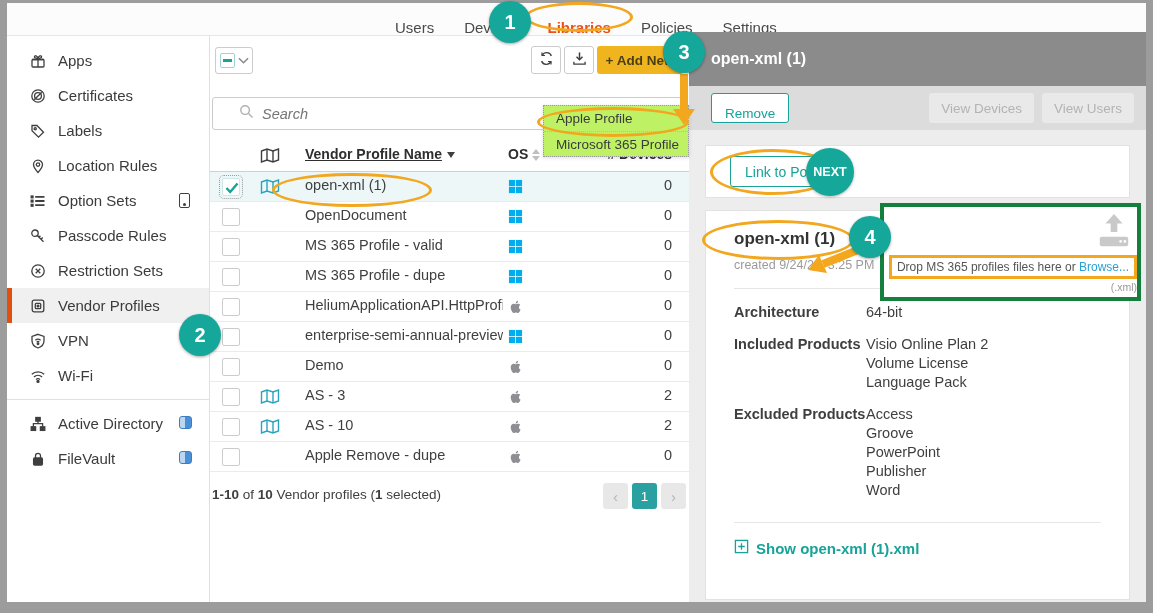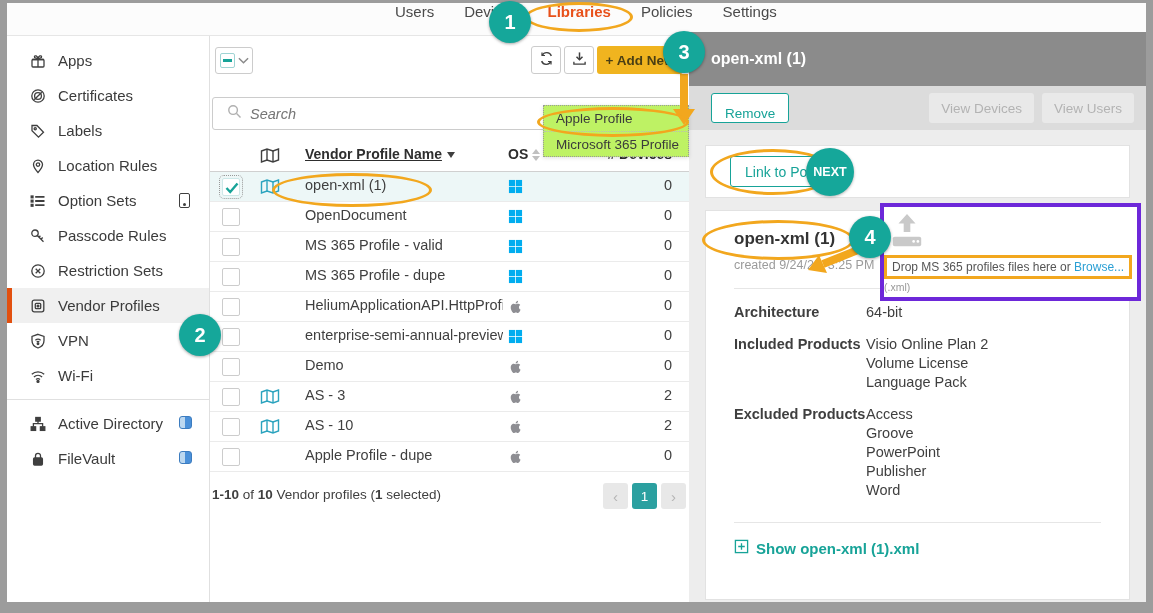--- a/index.html
+++ b/index.html
@@ -3,21 +3,21 @@
 <meta charset="utf-8">
 <style>
   * { margin:0; padding:0; box-sizing:border-box; }
   html,body { width:1153px; height:613px; }
   body { font-family:"Liberation Sans","DejaVu Sans",sans-serif; color:#3f3f3f; }
   .stage { position:relative; width:1153px; height:613px; background:#9c9c9c; overflow:hidden; }
   .inner { position:absolute; left:7px; top:3px; width:1139px; height:599px; background:#fff; }
 
   
   .topnav { position:absolute; left:0; top:0; width:1139px; height:33px; background:#fcfcfc; border-bottom:1px solid #e6e6e6; }
-  .nav-row { position:absolute; left:388px; top:0; height:33px; display:flex; gap:30px; align-items:flex-start; }
+  .nav-row { position:absolute; left:388px; top:0; height:33px; display:flex; gap:30px; align-items:flex-end; }
   .nav-item { font-size:15px; color:#4a4a4a; cursor:pointer; }
   .nav-item.active { color:#e8511b; font-weight:bold; }
 
   
   .sidebar { position:absolute; left:0; top:33px; width:203px; height:566px; background:#fff; border-right:1px solid #e0e0e0; }
   .sb-item { position:relative; height:35px; display:flex; align-items:center; padding-left:22px; cursor:pointer; font-size:15px; color:#3b3b3b; }
   .sb-item.selected { background:#f0f0f0; }
   .sb-item.selected::before { content:""; position:absolute; left:0; top:0; width:5px; height:100%; background:#e2500f; }
   .sb-icon { width:18px; height:16px; margin-right:11px; display:inline-flex; align-items:center; justify-content:center; flex:0 0 18px; }
   .sb-badge { position:absolute; left:172px; top:10px; width:14px; height:15px; }
@@ -27,21 +27,21 @@
   .sb-divider { height:1px; background:#e0e0e0; margin:6px 0 6px 0; }
 
   
   .midpanel { position:absolute; left:203px; top:33px; width:479px; height:566px; background:#fff; }
   .btn { border:1px solid #ccc; background:#fff; border-radius:3px; cursor:pointer; }
   .selall-btn { position:absolute; left:5px; top:11px; width:38px; height:27px; display:flex; align-items:center; justify-content:center; gap:3px; }
   .mini-cb { width:15px; height:15px; border:1px solid #9fd4d4; border-radius:2px; display:flex; align-items:center; justify-content:center; }
   .mini-cb .dash { width:9px; height:3px; background:#17a398; }
   .icon-btn { position:absolute; top:10px; width:30px; height:28px; display:flex; align-items:center; justify-content:center; }
   .addnew-btn { position:absolute; left:387px; top:10px; width:86px; height:28px; background:#f0b41f; border:none; border-radius:3px; font-size:13.5px; font-weight:bold; color:#4a3f14; cursor:pointer; }
-  .search-box { position:absolute; left:2px; top:61px; width:474px; height:33px; border:1px solid #ccc; border-radius:3px; display:flex; align-items:center; padding-left:14px; gap:8px; background:#fff; }
+  .search-box { position:absolute; left:2px; top:61px; width:474px; height:33px; border:1px solid #ccc; border-radius:3px; display:flex; align-items:center; padding-left:26px; gap:8px; background:#fff; }
   .search-box input { border:none; outline:none; font-style:italic; font-size:14.5px; color:#999; width:300px; font-family:inherit; background:transparent; }
   .menu { position:absolute; left:333px; top:49px; width:146px; background:#bef264; border:1px dotted #999; box-shadow:0 1px 4px rgba(0,0,0,.12); z-index:20;margin-top:20px; }
   .menu-item { height:25px; line-height:25px; padding-left:12px; font-size:13.5px; color:#3b3b3b; cursor:pointer; }
   .menu-item + .menu-item { border-top:1px dotted #bbb; }
 
   .t-head { position:absolute; left:0; top:104px; width:479px; height:32px; border-bottom:1px solid #d0d0d0; font-weight:bold; font-size:14px; color:#2e2e2e; }
   .t-rows { position:absolute; left:0; top:136px; width:479px; }
   .t-row { position:relative; height:30px; border-bottom:1px solid #ebebeb; font-size:14.5px; }
   .t-row.sel { background:#edf7f7; }
   .col-cb { position:absolute; left:12px; top:6px; }
@@ -80,21 +80,21 @@
   .linkpolicy-btn { height:31px; padding:0 14px; background:#fff; border:1px solid #17a398; color:#17a398; border-radius:3px; font-size:14px; cursor:pointer; font-family:inherit; }
   .card2 { top:178px; height:390px; padding:14px 28px 0 28px; }
   .profile-heading { font-size:17px; font-weight:bold; color:#333; margin-top:4px; }
   .created { font-size:12.5px; color:#9b9b9b; margin-top:9px; }
   .card-hr { height:1px; background:#e6e6e6; margin:16px 0 14px 0; border:none; }
   .fieldrow { display:flex; font-size:14.5px; margin-bottom:13px; line-height:19px; }
   .fieldrow .fl { width:132px; font-weight:bold; flex:0 0 132px; }
   .fieldrow .fv div { margin-bottom:0; }
   .showxml { display:flex; align-items:center; gap:7px; color:#17a398; font-size:15px; font-weight:bold; margin-top:16px; cursor:pointer; }
 
-  .dropzone { position:absolute; left:191px; top:171px; width:261px; height:98px; background:#fff; border:4px solid #6d28d9; z-index:10; text-align:left; }
+  .dropzone { position:absolute; left:191px; top:171px; width:261px; height:98px; background:#fff; border:4px solid #15803d; z-index:10; text-align:right; }
   .dz-icon { margin-top:6px; }
   .dz-text { display:inline-block; font-size:12px; color:#555; border:3px solid #f2a71e; padding:2px 5px; margin-top:2px; white-space:nowrap; }
   .dz-text a { color:#2a9fd4; text-decoration:none; cursor:pointer; }
   .dz-ext { font-size:10.5px; color:#999; margin-top:2px; }
 
   
   .anno { position:absolute; z-index:60; }
   .oval { border:3.5px solid #f2a71e; border-radius:50%; background:transparent; pointer-events:none; }
   .num-circle { width:42px; height:42px; border-radius:50%; background:#15a79a; color:#fff; font-weight:bold; font-size:20px; display:flex; align-items:center; justify-content:center; box-shadow:0 1px 3px rgba(0,0,0,.35); }
   .next-badge { width:48px; height:48px; border-radius:50%; background:#15a79a; color:#fff; font-weight:bold; font-size:12.5px; display:flex; align-items:center; justify-content:center; box-shadow:0 1px 3px rgba(0,0,0,.3); }
@@ -425,21 +425,21 @@
             <span class="col-name">AS - 10</span>
             <span class="col-os"><svg width="14" height="16" viewBox="0 0 14 17">
                 <path fill="#8e8e93" d="M11.18 8.8c-.02-1.62 1.32-2.4 1.38-2.44-.75-1.1-1.93-1.25-2.35-1.27-1-.1-1.95.59-2.46.59-.5 0-1.29-.58-2.12-.56-1.09.02-2.1.63-2.66 1.61-1.13 1.97-.29 4.88.82 6.48.54.78 1.18 1.66 2.02 1.63.81-.03 1.12-.52 2.1-.52.98 0 1.26.52 2.12.5.88-.01 1.43-.8 1.97-1.58.62-.91.87-1.79.88-1.83-.02-.01-1.69-.65-1.7-2.61zM9.6 3.9c.45-.54.75-1.3.67-2.05-.65.03-1.43.43-1.9.97-.42.48-.78 1.25-.68 1.98.72.06 1.46-.37 1.91-.9z"></path>
               </svg></span>
             <span class="col-dev">2</span>
           </div>
           <div class="t-row">
             <span class="col-cb">
               <span class="cb"></span>
             </span>
-            <span class="col-name">Apple Profile - dupe</span>
+            <span class="col-name">Apple Remove - dupe</span>
             <span class="col-os"><svg width="14" height="16" viewBox="0 0 14 17">
                 <path fill="#8e8e93" d="M11.18 8.8c-.02-1.62 1.32-2.4 1.38-2.44-.75-1.1-1.93-1.25-2.35-1.27-1-.1-1.95.59-2.46.59-.5 0-1.29-.58-2.12-.56-1.09.02-2.1.63-2.66 1.61-1.13 1.97-.29 4.88.82 6.48.54.78 1.18 1.66 2.02 1.63.81-.03 1.12-.52 2.1-.52.98 0 1.26.52 2.12.5.88-.01 1.43-.8 1.97-1.58.62-.91.87-1.79.88-1.83-.02-.01-1.69-.65-1.7-2.61zM9.6 3.9c.45-.54.75-1.3.67-2.05-.65.03-1.43.43-1.9.97-.42.48-.78 1.25-.68 1.98.72.06 1.46-.37 1.91-.9z"></path>
               </svg></span>
             <span class="col-dev">0</span>
           </div>
         </div>
 
       <div class="t-footer" id="t-footer"><b>1-10</b><span> of </span><b>10</b><span> Vendor profiles (</span><b>1</b><span> selected)</span></div>
       <div class="pager">
         <span class="pg">‹</span>

